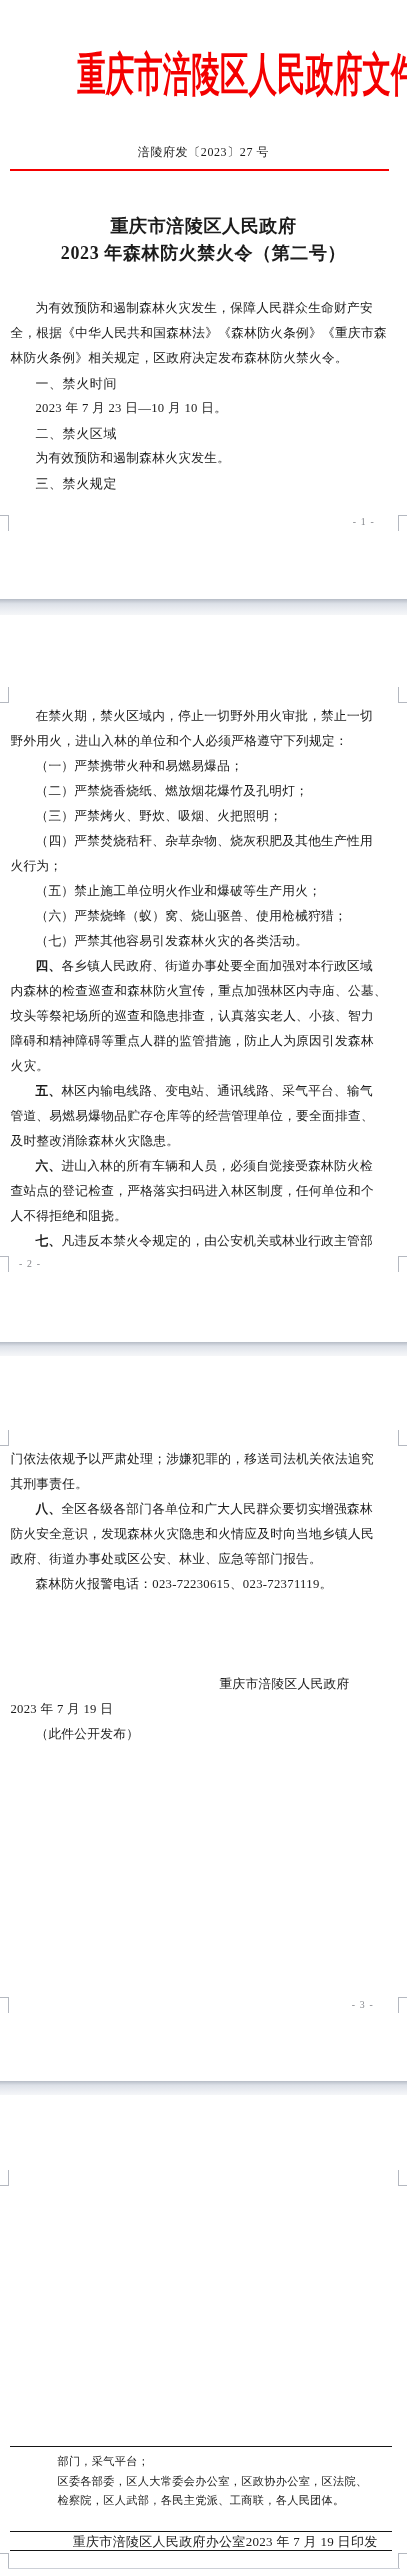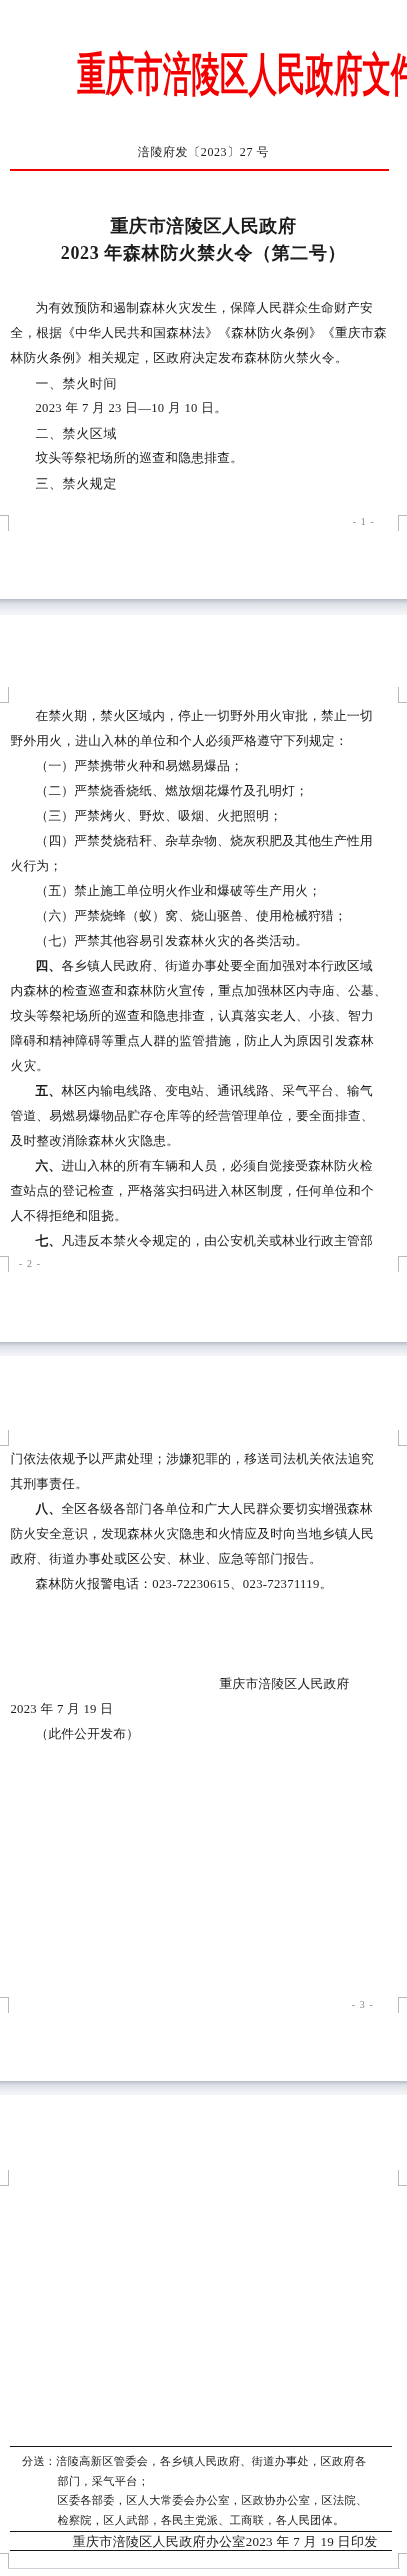--- a/index.html
+++ b/index.html
@@ -88,21 +88,21 @@
     <div class="redline"></div>
     <div class="title" id="title1">重庆市涪陵区人民政府</div>
     <div class="title" id="title2">2023 年森林防火禁火令（第二号）</div>
     <div class="body" id="p1body">
         <div class="line ind">为有效预防和遏制森林火灾发生，保障人民群众生命财产安</div>
         <div class="line">全，根据《中华人民共和国森林法》《森林防火条例》《重庆市森</div>
         <div class="line">林防火条例》相关规定，区政府决定发布森林防火禁火令。</div>
         <div class="line head">一、禁火时间</div>
         <div class="line ind">2023 年 7 月 23 日—10 月 10 日。</div>
         <div class="line head">二、禁火区域</div>
-        <div class="line ind">坟头等祭祀场所的巡查和隐患排查。</div>
+        <div class="line ind">为有效预防和遏制森林火灾发生。</div>
         <div class="line head">三、禁火规定</div>
       </div>
     <div class="corner c-l cb-l"></div>
     <div class="corner c-r cb-r"></div>
     <div class="pagenum" id="pn1">- 1 -</div>
   </section>
 
   <div class="gap" id="gap1"></div>
 
   <section class="page" id="p2">
@@ -162,21 +162,20 @@
   </section>
 
   <div class="gap" id="gap3"></div>
 
   <section class="page" id="p4">
     <div class="corner c-l ct-l"></div>
     <div class="corner c-r ct-r"></div>
 
     <div class="fline" id="fl1"></div>
     <div class="dist" id="distList">
-        <div class="dline d-first">分送：涪陵高新区管委会，各乡镇人民政府、街道办事处，区政府各</div>
         <div class="dline d-cont">部门，采气平台；</div>
         <div class="dline d-cont">区委各部委，区人大常委会办公室，区政协办公室，区法院、</div>
         <div class="dline d-cont">检察院，区人武部，各民主党派、工商联，各人民团体。</div>
       </div>
     <div class="fline" id="fl2"></div>
     <div class="issuer-row">
       <span class="left">重庆市涪陵区人民政府办公室</span>
       <span class="right">2023 年 7 月 19 日印发</span>
     </div>
     <div class="fline" id="fl3"></div>

